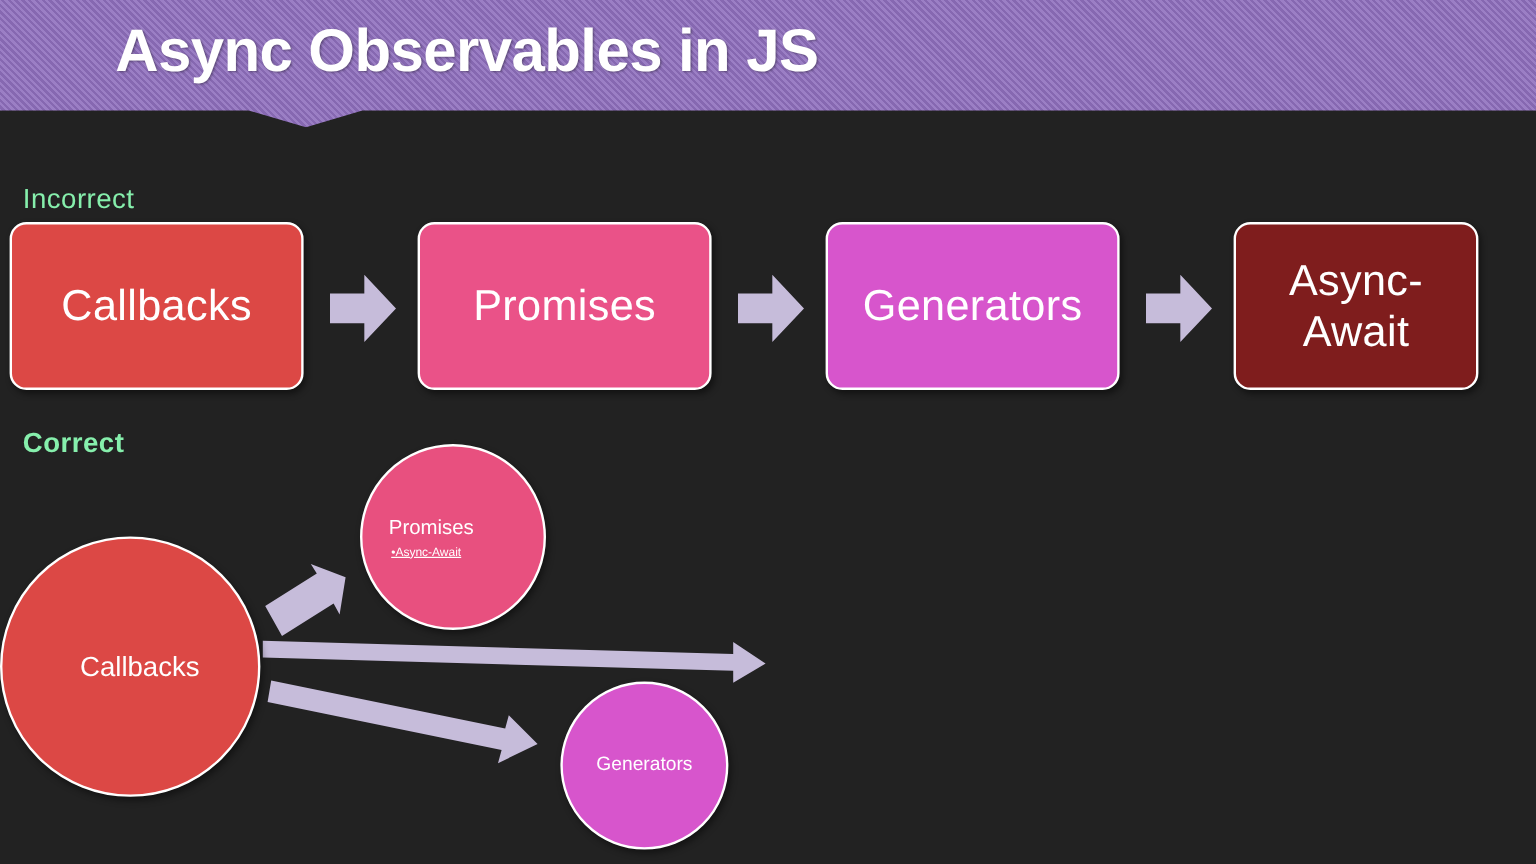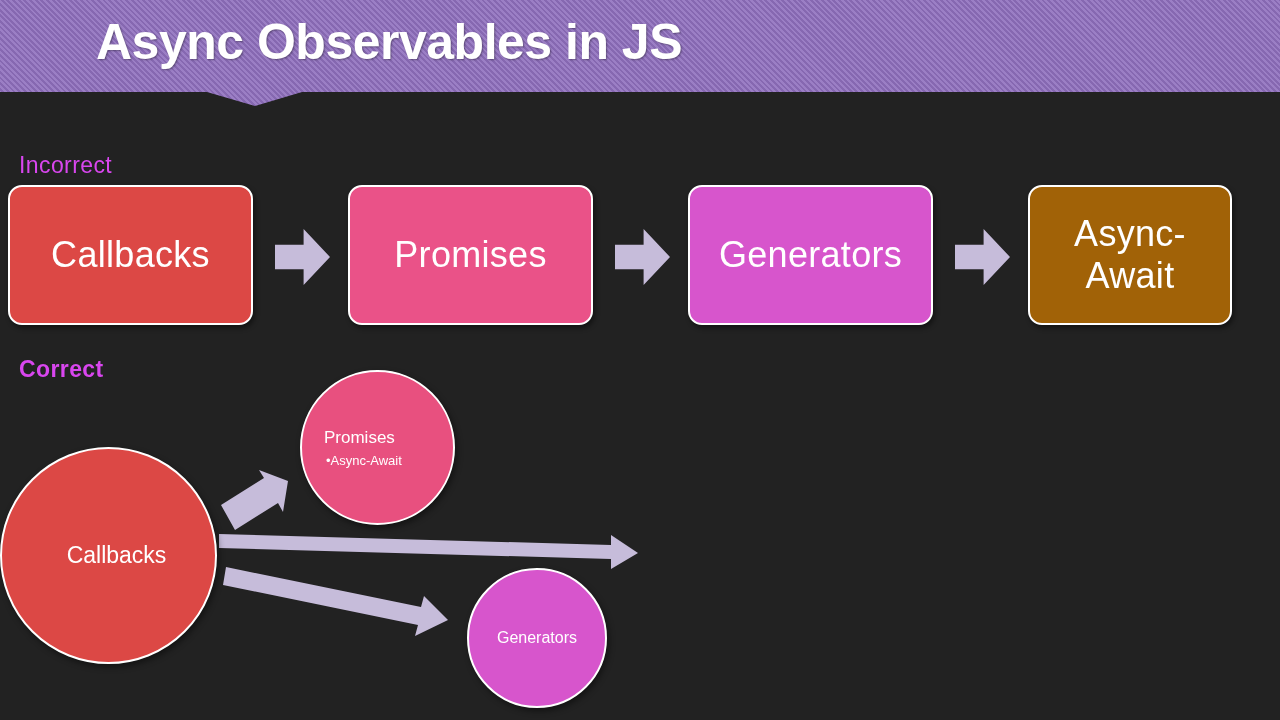--- a/index.html
+++ b/index.html
@@ -38,21 +38,21 @@
     color: #ffffff;
     letter-spacing: -0.5px;
     text-shadow: 1px 1px 2px rgba(0,0,0,0.35);
     white-space: nowrap;
   }
 
   
   .section-label {
     position: absolute;
     font-size: 23px;
-    color: #d946ef;
+    color: #86efac;
     letter-spacing: 0.4px;
     white-space: nowrap;
   }
   #label-incorrect { left: 19px; top: 152px; }
   #label-correct   { left: 19px; top: 356px; font-weight: bold; }
 
   
   .flow-box {
     position: absolute;
     top: 185px;
@@ -66,21 +66,21 @@
     text-align: center;
     color: #ffffff;
     font-size: 36px;
     line-height: 1.18;
     letter-spacing: 0.3px;
     box-shadow: 2px 3px 5px rgba(0,0,0,0.45);
   }
   #box-callbacks  { left: 8px;    width: 245px; background: #dc4845; }
   #box-promises   { left: 348px;  width: 245px; background: #ea5288; }
   #box-generators { left: 688px;  width: 245px; background: #d755cc; }
-  #box-async      { left: 1028px; width: 204px; background: #a16207; }
+  #box-async      { left: 1028px; width: 204px; background: #7f1d1d; }
 
   
   .block-arrow {
     position: absolute;
     top: 229px;
     width: 55px; height: 56px;
     background: #c6bcda;
     -webkit-clip-path: polygon(0% 28%, 52% 28%, 52% 0%, 100% 50%, 52% 100%, 52% 72%, 0% 72%);
     clip-path: polygon(0% 28%, 52% 28%, 52% 0%, 100% 50%, 52% 100%, 52% 72%, 0% 72%);
   }
@@ -114,24 +114,25 @@
     left: 300px; top: 370px;
     width: 155px; height: 155px;
     background: #e8507f;
   }
   #bubble-promises .bubble-title {
     font-size: 17px;
     align-self: flex-start;
     padding-left: 22px;
   }
   #bubble-promises .bubble-sub {
-    font-size: 13px;
+    font-size: 10px;
     align-self: flex-start;
     padding-left: 24px;
     margin-top: 5px;
+    text-decoration: underline;
   }
   #bubble-generators {
     left: 467px; top: 568px;
     width: 140px; height: 140px;
     background: #d755cc;
     font-size: 16px;
   }
   #bubble-observables {
     left: 652px; top: 447px;
     width: 176px; height: 176px;

